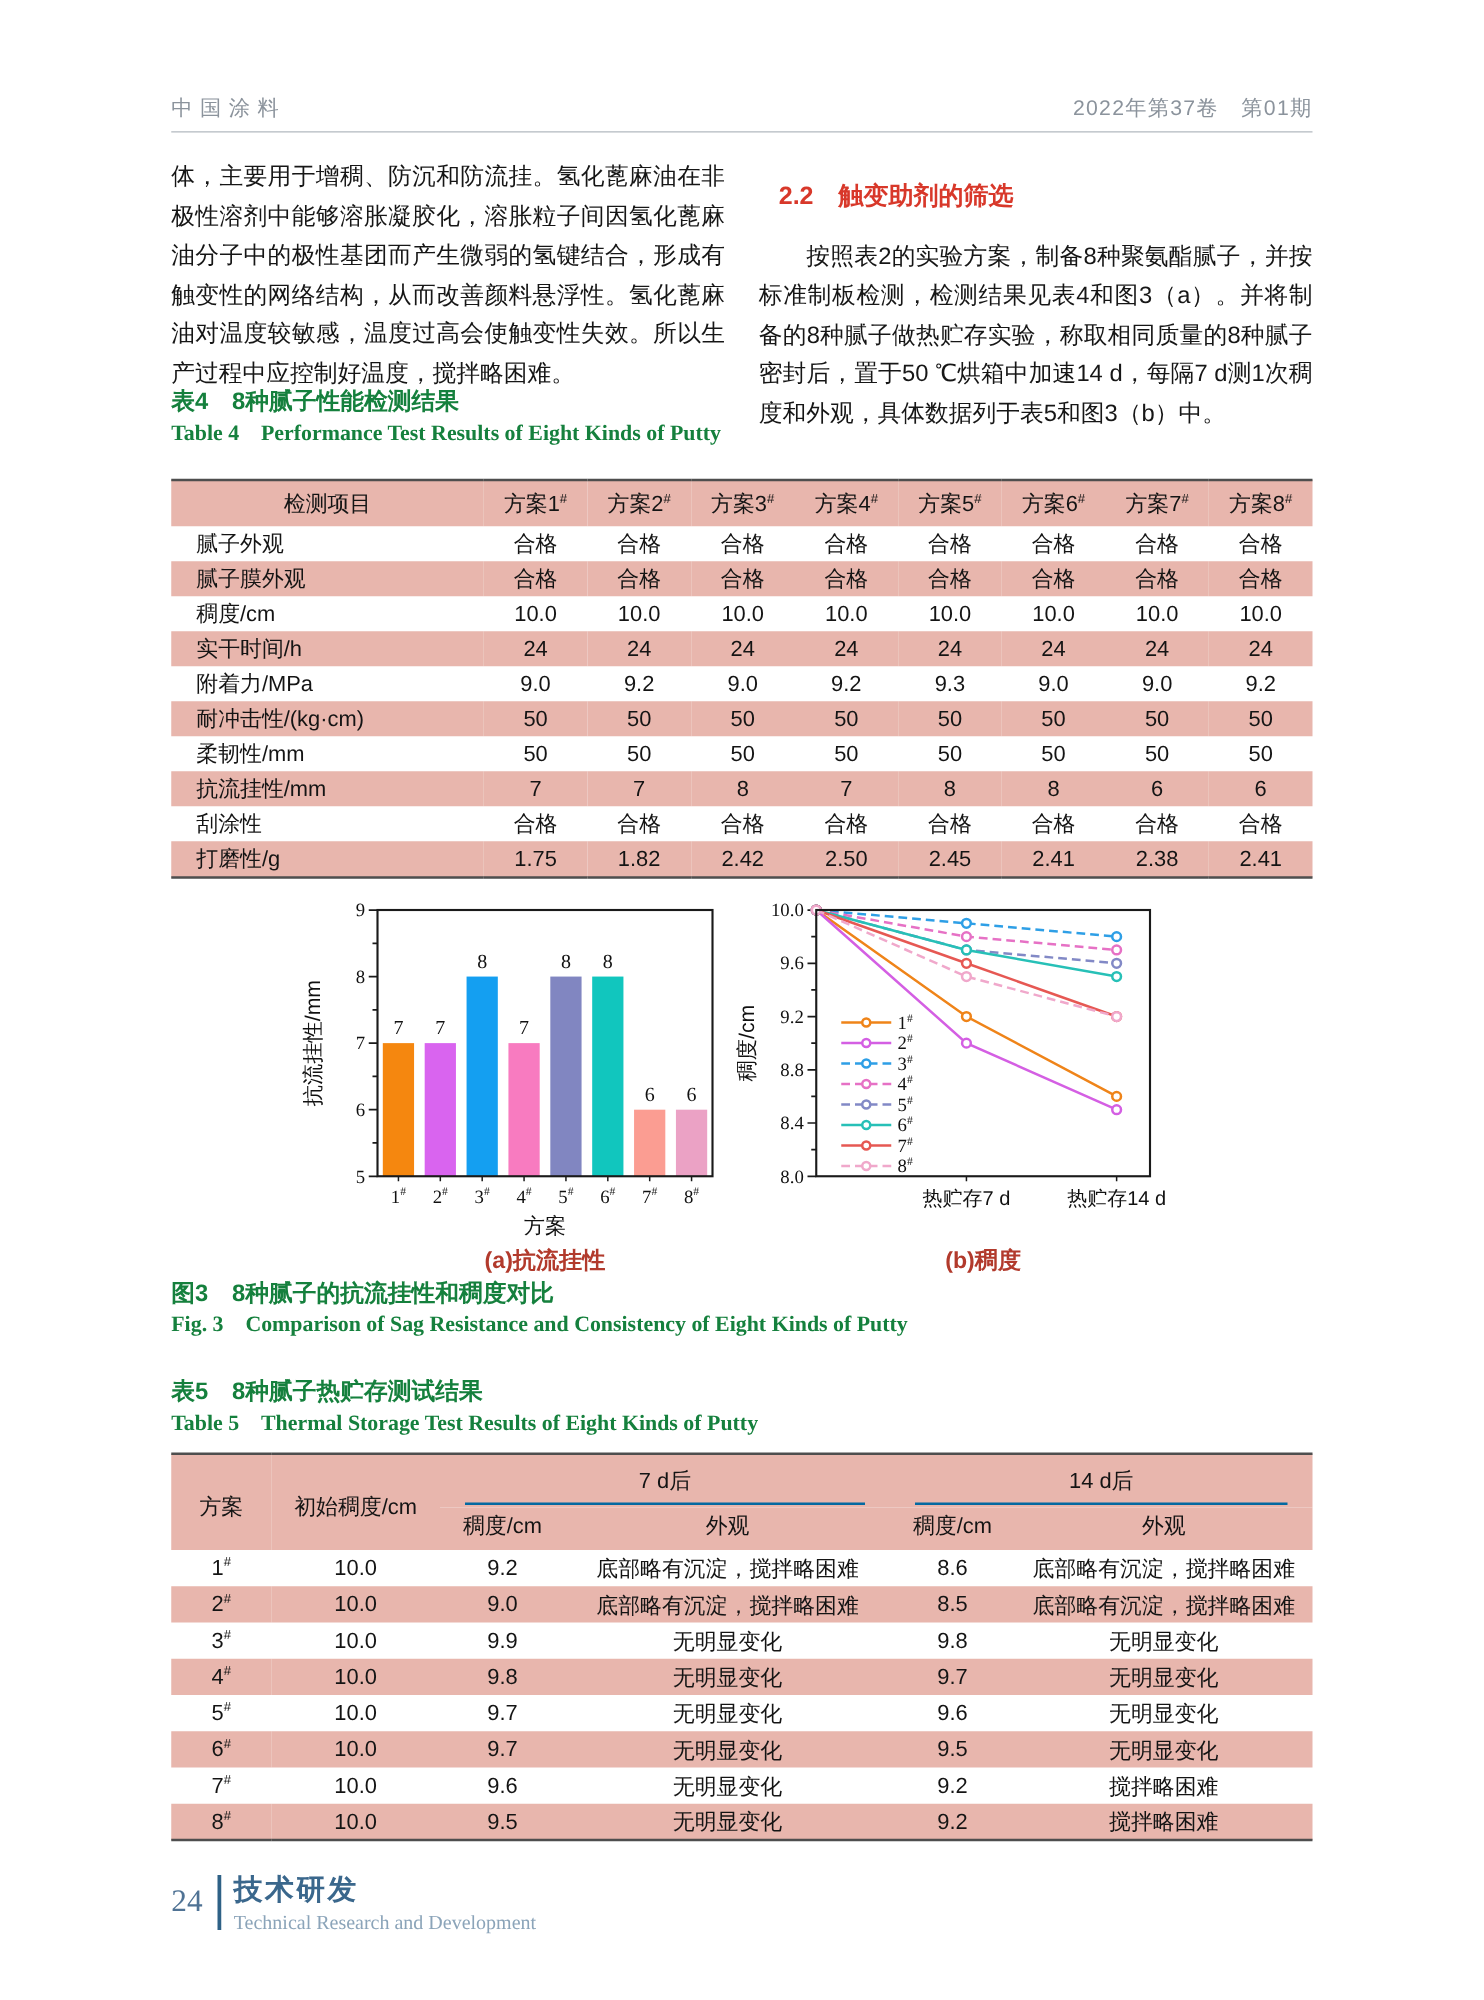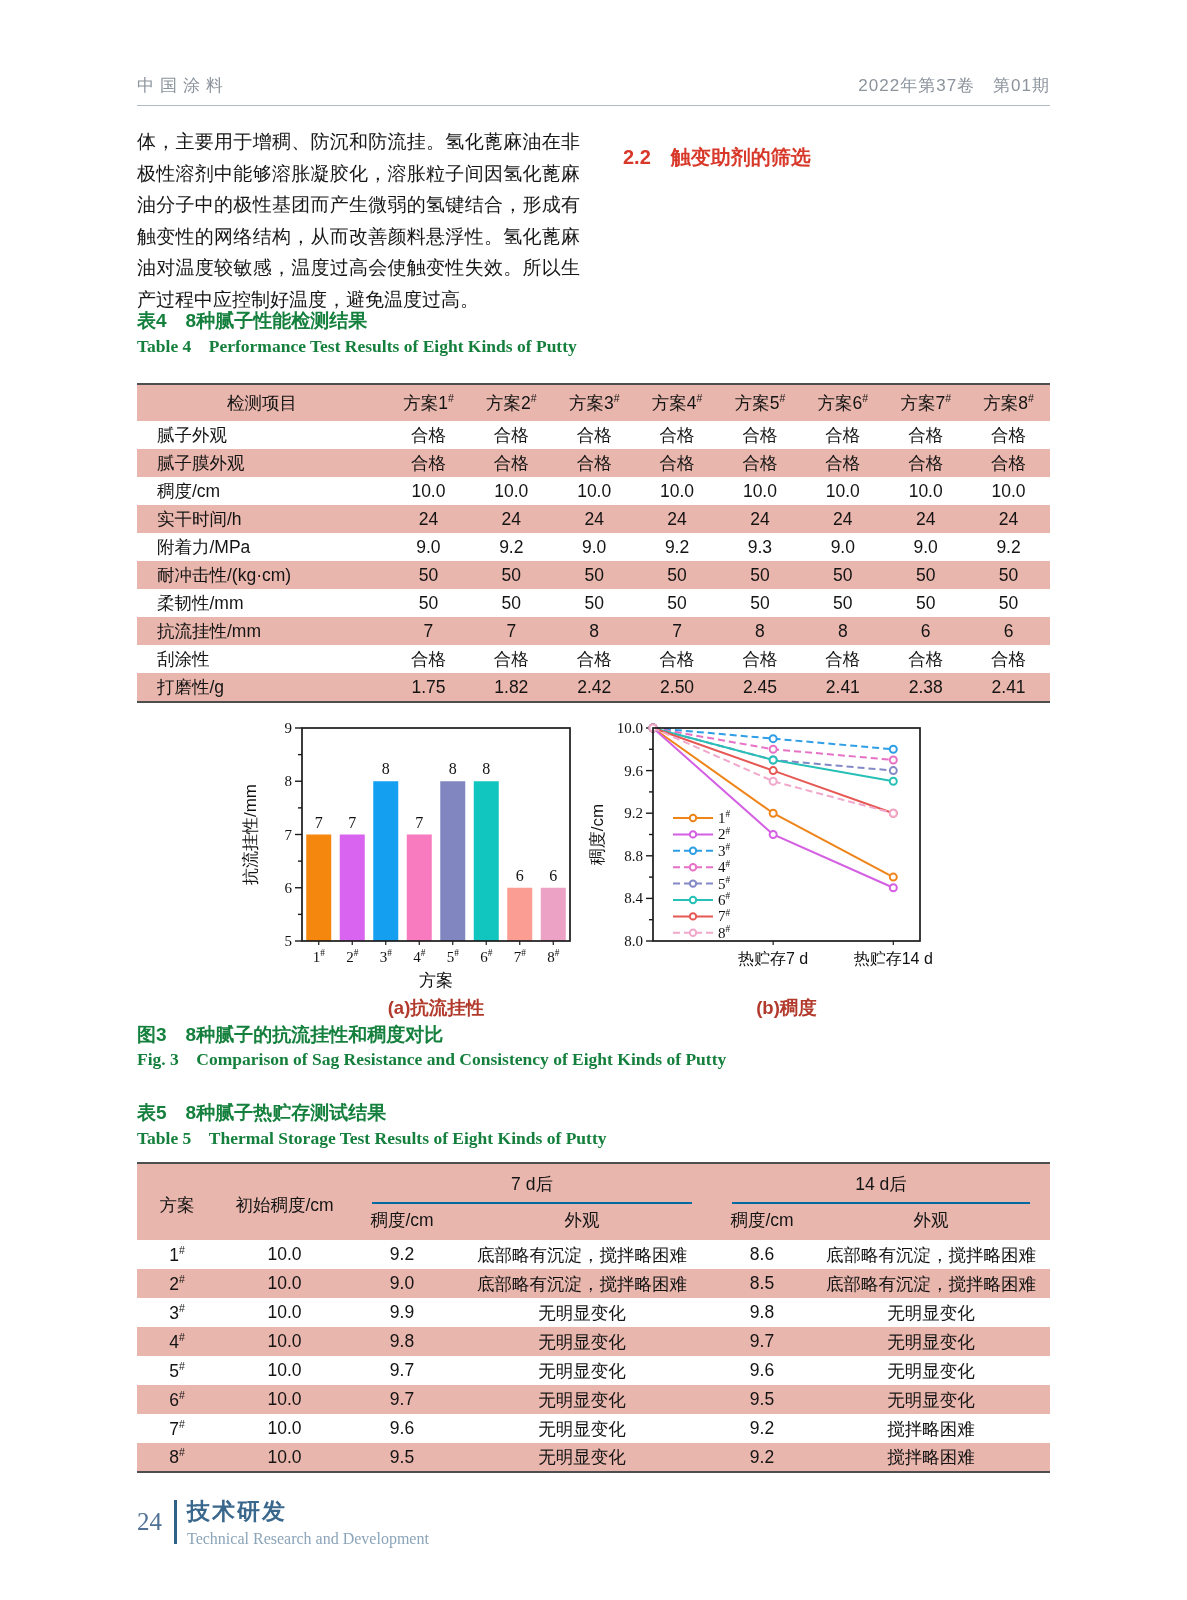--- a/index.html
+++ b/index.html
@@ -1,21 +1,21 @@
 <!DOCTYPE html>
 <html style="--pink: #E8B6AD; --heading-red: #D8382A; --caption-red: #B23A2C;"><head>
 <meta charset="utf-8">
 <style>
   *{box-sizing:border-box;}
   html,body{margin:0;padding:0;background:#ffffff;}
   .page{position:relative;width:1187px;height:1600px;background:#fff;overflow:hidden;
         font-family:"Liberation Sans",sans-serif;color:#1a1a1a;}
   
   .header{position:absolute;left:137px;right:137px;top:74px;height:32px;display:flex;
-          justify-content:space-between;align-items:flex-start;border-bottom:1px solid #b3b9c0;
+          justify-content:space-between;align-items:center;border-bottom:1px solid #b3b9c0;
           color:#8b939c;font-size:17px;padding-bottom:7px;}
   .journal{letter-spacing:6px;}
   .issue{letter-spacing:1px;}
   
   .cols{position:absolute;left:137px;top:126px;width:913px;display:flex;gap:27px;}
   .col{width:443px;font-size:19px;line-height:31.5px;text-align:justify;color:#161616;margin:0;}
   .sec{margin:16px;font-size:20px;line-height:31.5px;color:var(--heading-red);font-weight:bold;}
   .indent{margin:0;text-indent:2em;}
   
   .cap{position:absolute;left:137px;width:913px;text-align:left;color:#15803d;}
@@ -55,23 +55,24 @@
 <body>
 
 <div class="page">
 
   <div class="header">
     <span class="journal">中国涂料</span>
     <span class="issue">2022年第37卷　第01期</span>
   </div>
 
   <div class="cols">
-    <p class="col">体，主要用于增稠、防沉和防流挂。氢化蓖麻油在非极性溶剂中能够溶胀凝胶化，溶胀粒子间因氢化蓖麻油分子中的极性基团而产生微弱的氢键结合，形成有触变性的网络结构，从而改善颜料悬浮性。氢化蓖麻油对温度较敏感，温度过高会使触变性失效。所以生产过程中应控制好温度，避免温度过高。</p>
+    <p class="col">体，主要用于增稠、防沉和防流挂。氢化蓖麻油在非极性溶剂中能够溶胀凝胶化，溶胀粒子间因氢化蓖麻油分子中的极性基团而产生微弱的氢键结合，形成有触变性的网络结构，从而改善颜料悬浮性。氢化蓖麻油对温度较敏感，温度过高会使触变性失效。所以生产过程中应控制好温度，搅拌略困难。</p>
     <div class="col">
       <h3 class="sec">2.2　触变助剂的筛选</h3>
+      <p class="indent">按照表2的实验方案，制备8种聚氨酯腻子，并按标准制板检测，检测结果见表4和图3（a）。并将制备的8种腻子做热贮存实验，称取相同质量的8种腻子密封后，置于50 ℃烘箱中加速14 d，每隔7 d测1次稠度和外观，具体数据列于表5和图3（b）中。</p>
     </div>
   </div>
 
   <div class="cap cn" style="top:308px">表4　8种腻子性能检测结果</div>
   <div class="cap en" style="top:334px">Table 4　Performance Test Results of Eight Kinds of Putty</div>
 
   <table id="tbl4" class="datatable" style="top:383px">
       <thead>
         <tr>
           <th class="lblh">检测项目</th>

